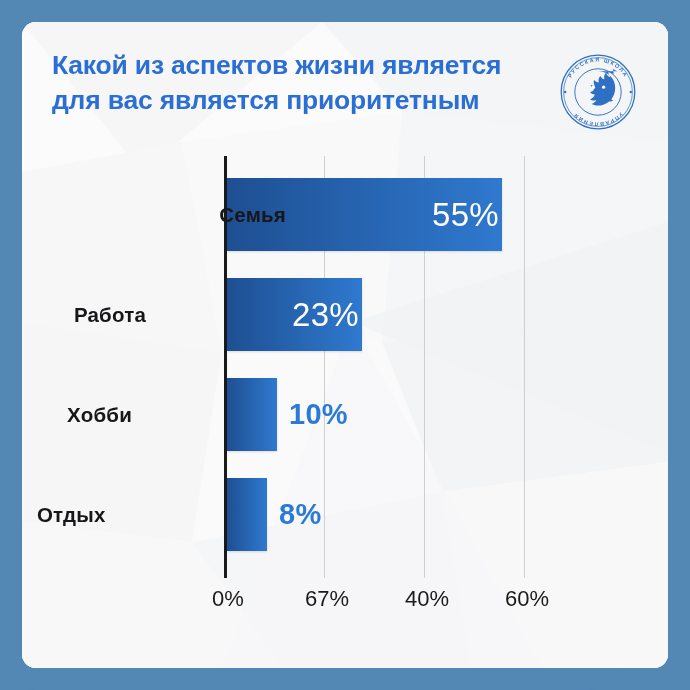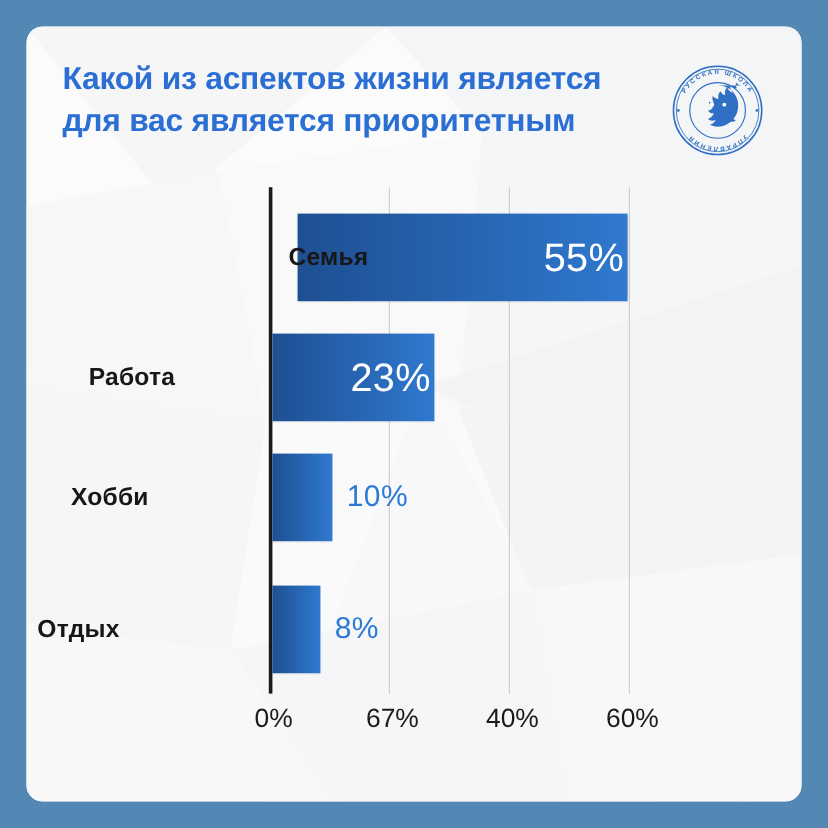--- a/index.html
+++ b/index.html
@@ -77,22 +77,22 @@
   }
   .bar .val-in {
     color:#ffffff;
     font-size:33px;
     font-weight:normal;
     padding-right:3px;
     letter-spacing:0.3px;
   }
   .val-out {
     color:#2b7bd6;
-    font-size:25px;
-    font-weight:normal;
+    font-size:29px;
+    font-weight:bold;
     padding-left:12px;
     letter-spacing:0.3px;
     white-space:nowrap;
   }
   .cat-label {
     position:absolute;
     right:216px;    
     width:200px;
     text-align:right;
     color:#17171a;
@@ -166,41 +166,41 @@
     </div>
 
     <div id="chart">
       <div class="plot">
 
         <div class="gridline" style="left:100px;"></div>
         <div class="gridline" style="left:200px;"></div>
         <div class="gridline" style="left:300px;"></div>
         <div class="axis-line"></div>
 
-        <div class="bar-row" style="top:22px;margin-left:21px;">
+        <div class="bar-row" style="top:22px;">
           <div class="cat-label">Семья</div>
           <div class="bar" style="width:275px;">
             <span class="val-in">55%</span>
           </div>
         </div>
 
         <div class="bar-row" style="top:122px;">
           <div class="cat-label">Работа</div>
           <div class="bar" style="width:135px;">
             <span class="val-in">23%</span>
           </div>
         </div>
 
         <div class="bar-row" style="top:222px;">
           <div class="cat-label">Хобби</div>
           <div class="bar" style="width:50px;"></div>
           <span class="val-out">10%</span>
         </div>
 
-        <div class="bar-row" style="top:332px;">
+        <div class="bar-row" style="top:322px;">
           <div class="cat-label">Отдых</div>
           <div class="bar" style="width:40px;"></div>
           <span class="val-out">8%</span>
         </div>
       </div>
 
       <div id="ticks">
         <span class="tick-label" style="left:4px;">0%</span>
         <span class="tick-label" style="left:103px;">67%</span>
         <span class="tick-label" style="left:203px;">40%</span>

